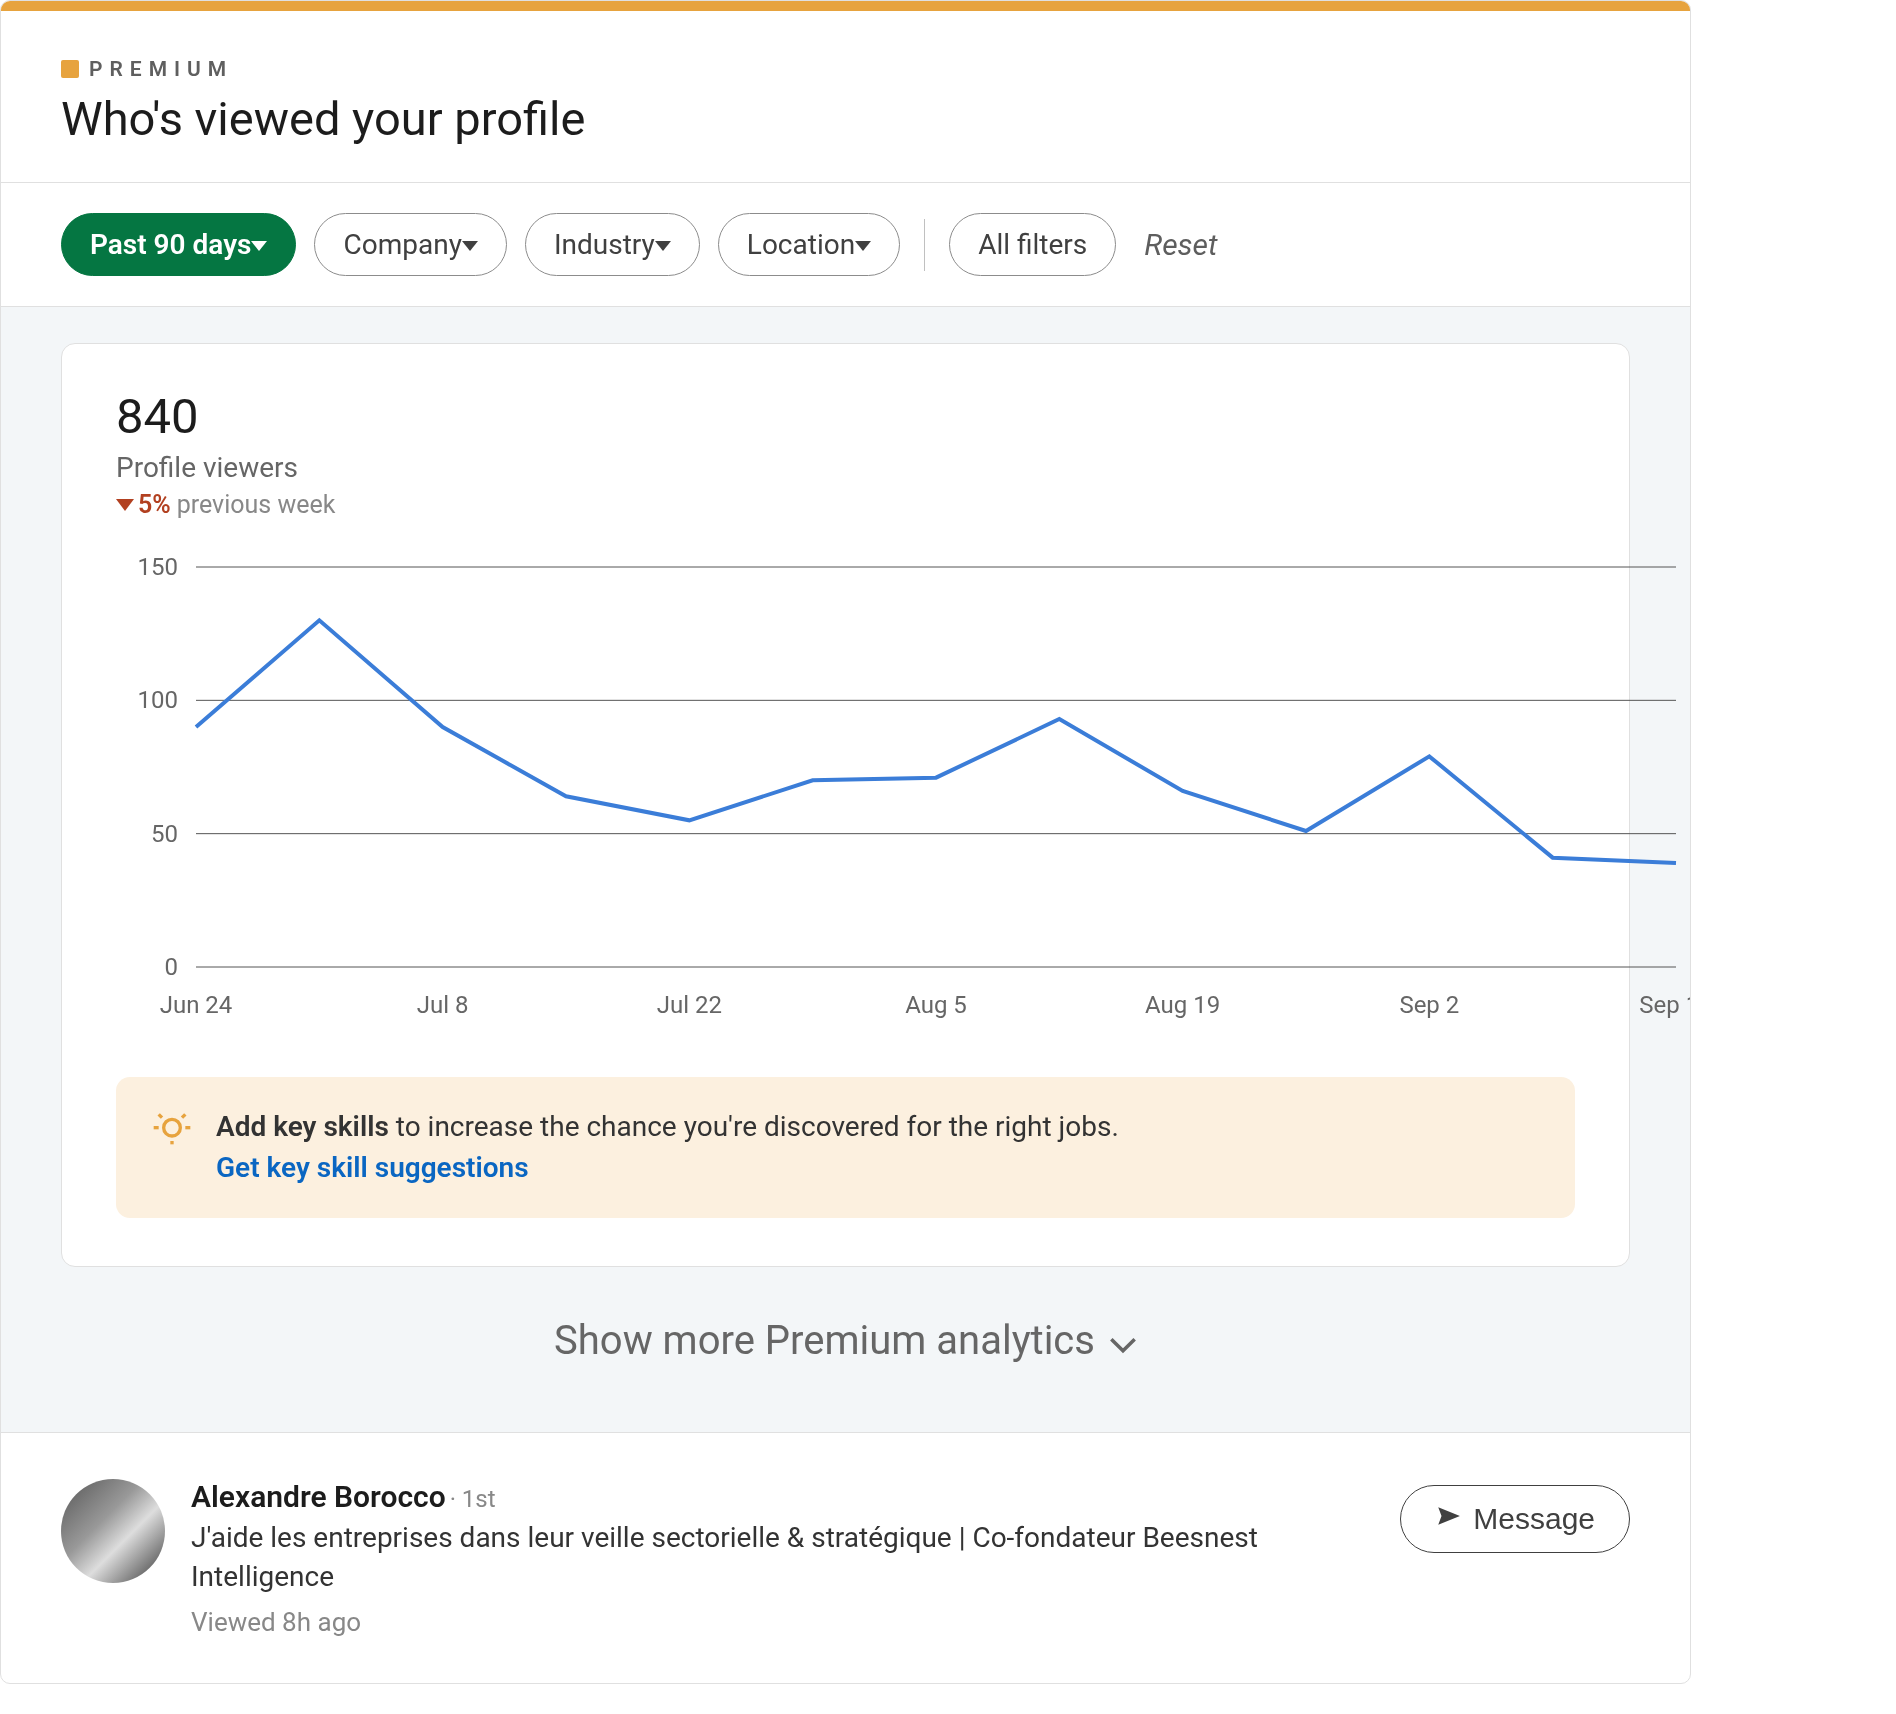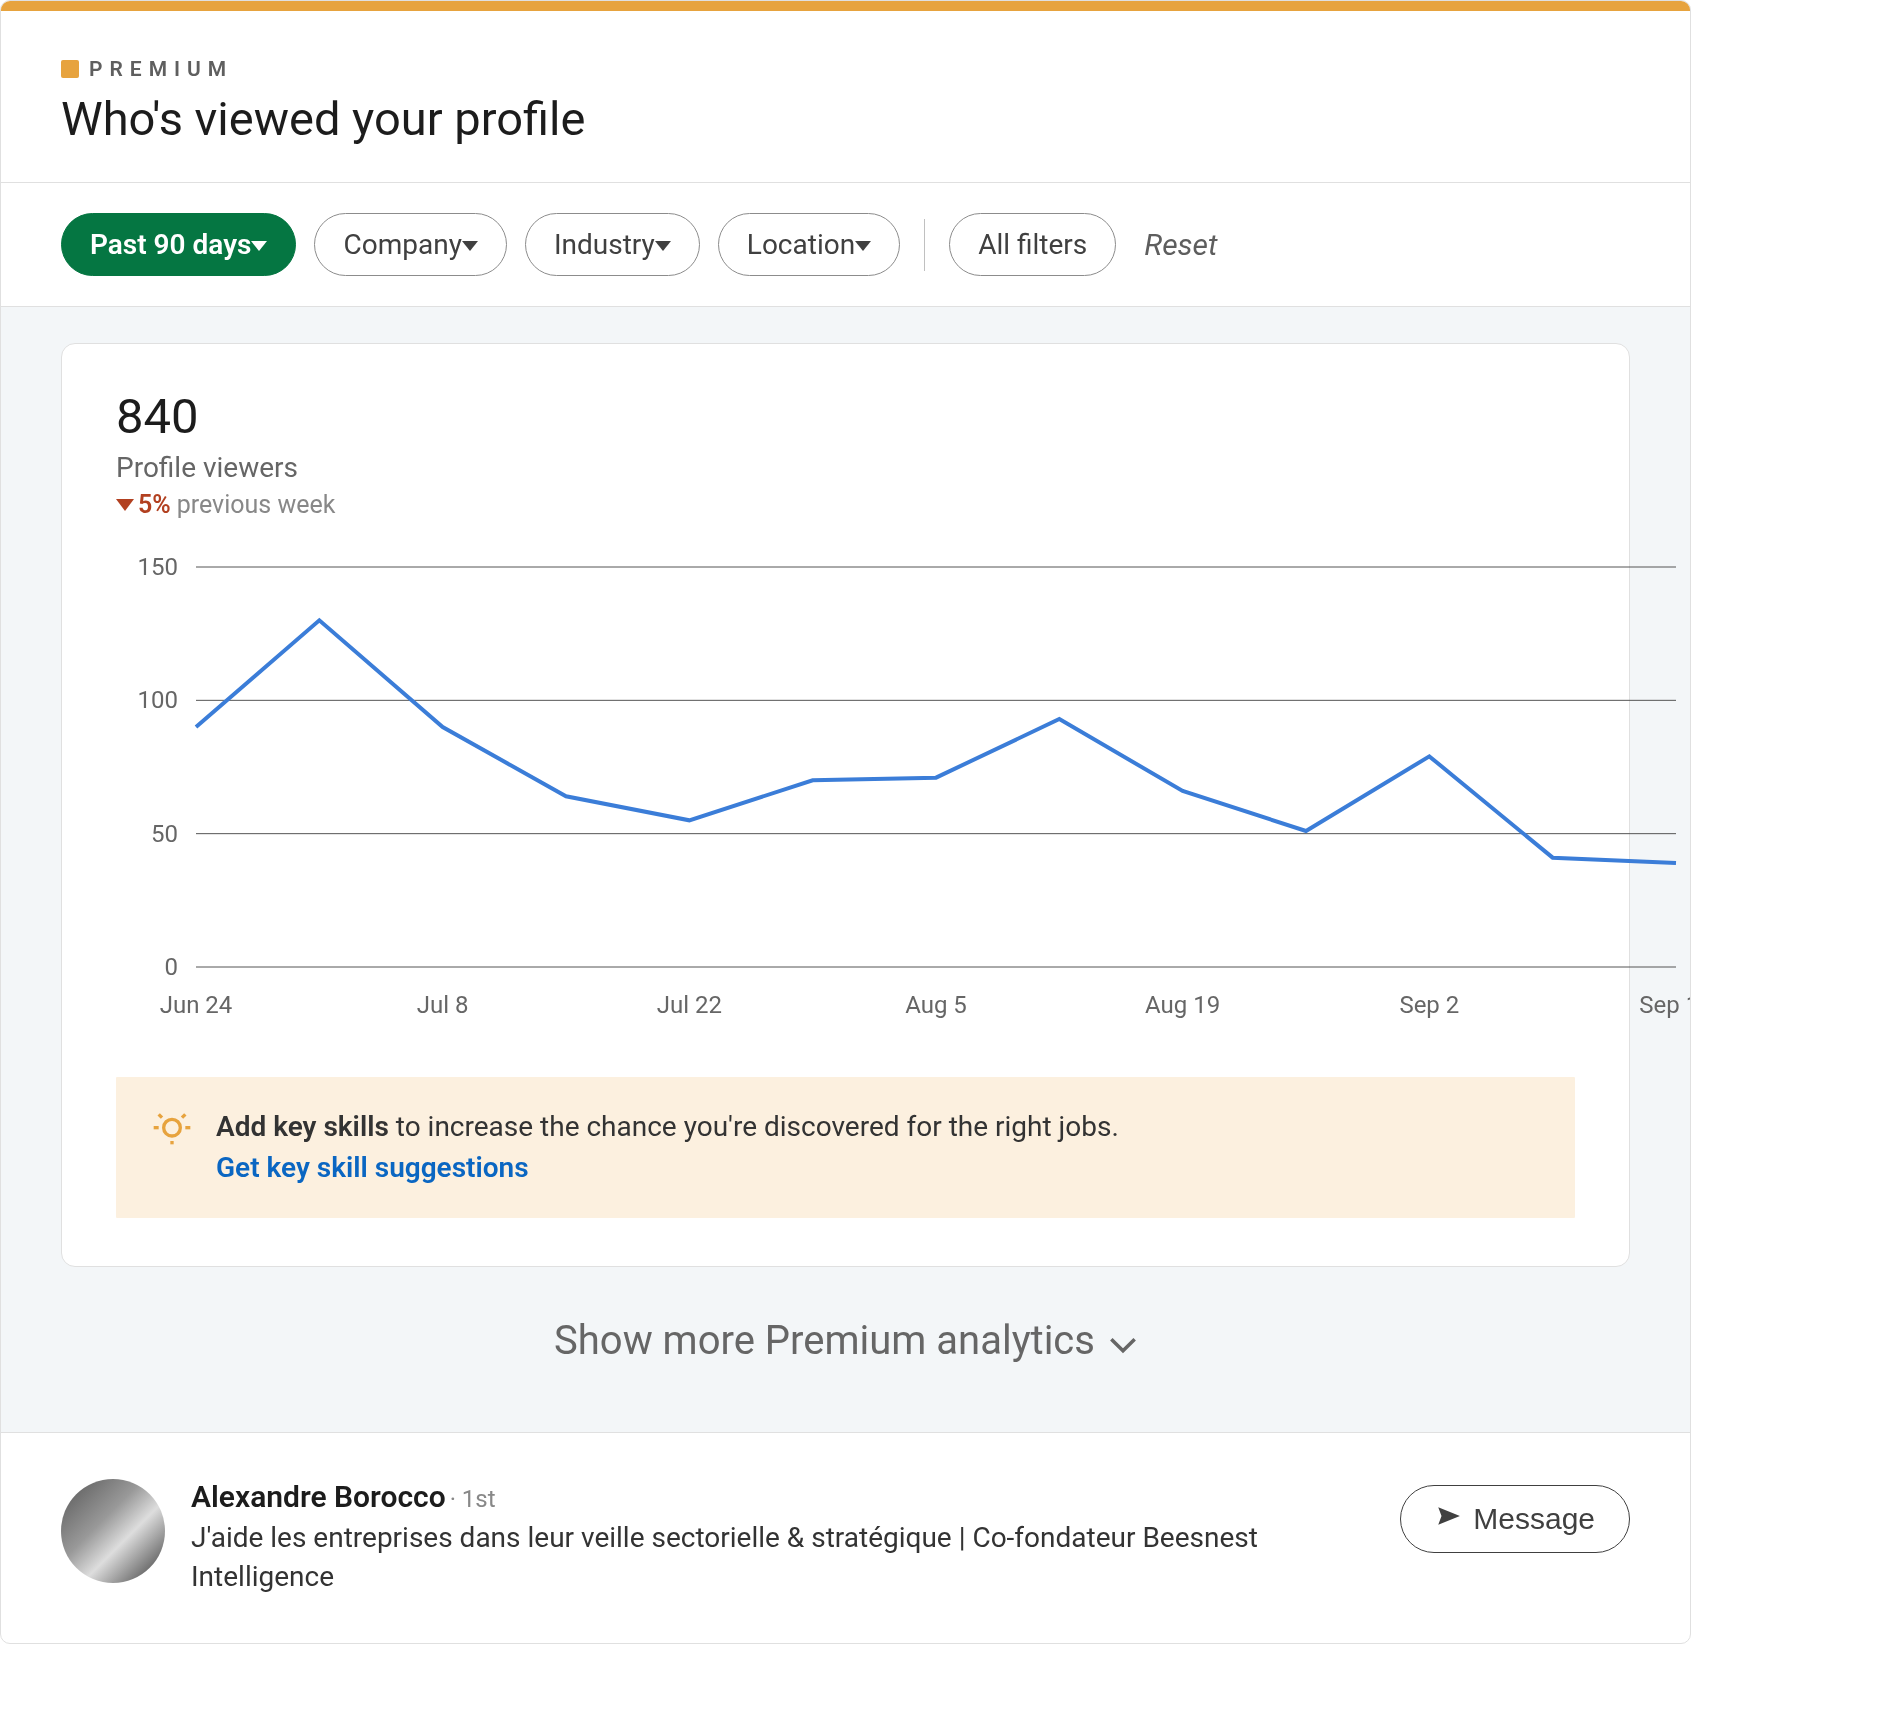--- a/index.html
+++ b/index.html
@@ -20,21 +20,21 @@
   .reset { font-size: 30px; color: #5e5e5e; cursor: pointer; padding: 0 10px; font-style: italic; }
   .analytics-section { padding: 36px 60px 10px 60px; background: #f3f6f8; }
   .analytics-card { background: #fff; border: 1px solid #e0e0e0; border-radius: 14px; padding: 44px 54px 48px 54px; }
   .metric-value { font-size: 49px; font-weight: 400; color: #1c1c1c; }
   .metric-label { font-size: 28px; color: #666; margin-top: 6px; }
   .trend-row { display:flex; align-items:center; gap:6px; margin-top: 6px; font-size: 25px; }
   .trend-down { color: #b24020; font-weight:600; display:flex; align-items:center; gap:4px; }
   .trend-down .tri { width:0; height:0; border-left:9px solid transparent; border-right:9px solid transparent; border-top:12px solid #b24020; }
   .trend-prev { color: #888; }
   .chart-box { margin-top: 38px; }
-  .skills-banner { margin-top: 46px; background: #fcf0df; border-radius: 1px; padding: 30px 36px; display: flex; gap: 24px; align-items: flex-start; }
+  .skills-banner { margin-top: 46px; background: #fcf0df; border-radius: 14px; padding: 30px 36px; display: flex; gap: 24px; align-items: flex-start; }
   .bulb-icon { color:#e7a33e; margin-top:4px; }
   .skills-text { font-size: 28px; color: #333; line-height:1.45; }
   .skills-bold { font-weight: 600; }
   .skills-link { color: #0a66c2; font-weight: 600; cursor:pointer; }
   .show-more { text-align:center; padding: 50px 0 58px 0; font-size: 40px; color: #666; display:flex; justify-content:center; align-items:center; gap:14px; cursor:pointer; background:#f3f6f8; border-top:0; }
   .show-more .chev { display:inline-block; }
   .viewer-section { border-top: 1px solid #e0e0e0; padding: 46px 60px; display:flex; gap: 26px; align-items:flex-start;justify-content:space-between; }
   .avatar { width: 104px; height: 104px; border-radius: 50%; background: linear-gradient(135deg,#555 0%, #999 40%, #ddd 60%, #333 100%); flex-shrink:0; }
   .viewer-info { flex:1; }
   .viewer-name { font-size: 30px; font-weight: 600; color: #1c1c1c; display:inline; }
@@ -146,20 +146,21 @@
       </span>
     </div>
   </div>
 
   <div class="viewer-section">
     <div class="avatar"></div>
     <div class="viewer-info">
       <span class="viewer-name">Alexandre Borocco</span>
       <span class="viewer-degree"> · 1st</span>
       <div class="viewer-headline">J'aide les entreprises dans leur veille sectorielle &amp; stratégique | Co-fondateur Beesnest Intelligence</div>
+      <div class="viewer-time">Viewed 8h ago</div>
     </div>
     <button class="message-btn">
       <span>
         <svg width="26" height="26" viewBox="0 0 24 24">
             <path d="M3 20 L23 12 L3 4 L6 12 Z" fill="#404040"></path>
           </svg>
       </span>
       <span>Message</span>
     </button>
   </div>

